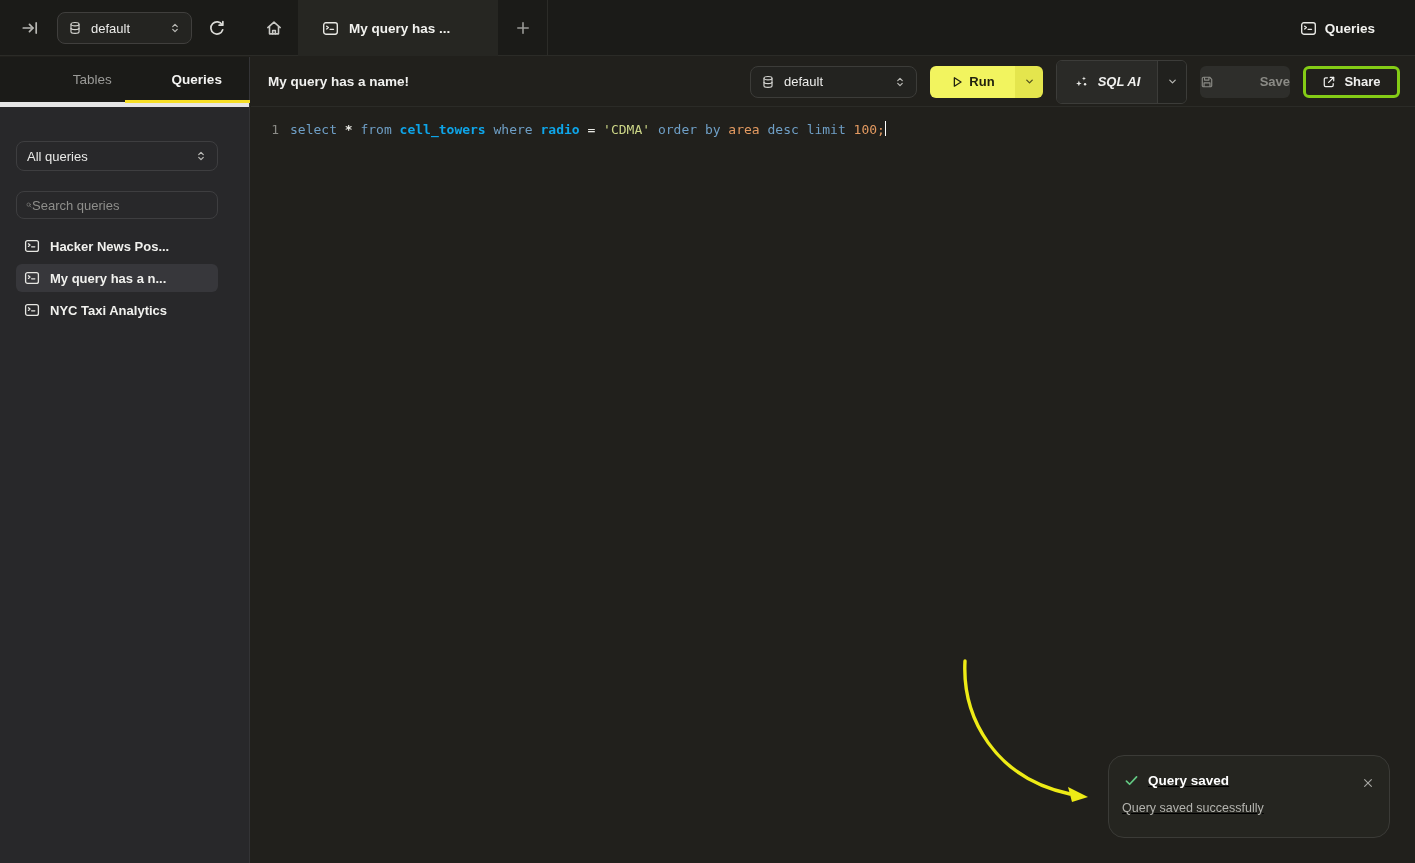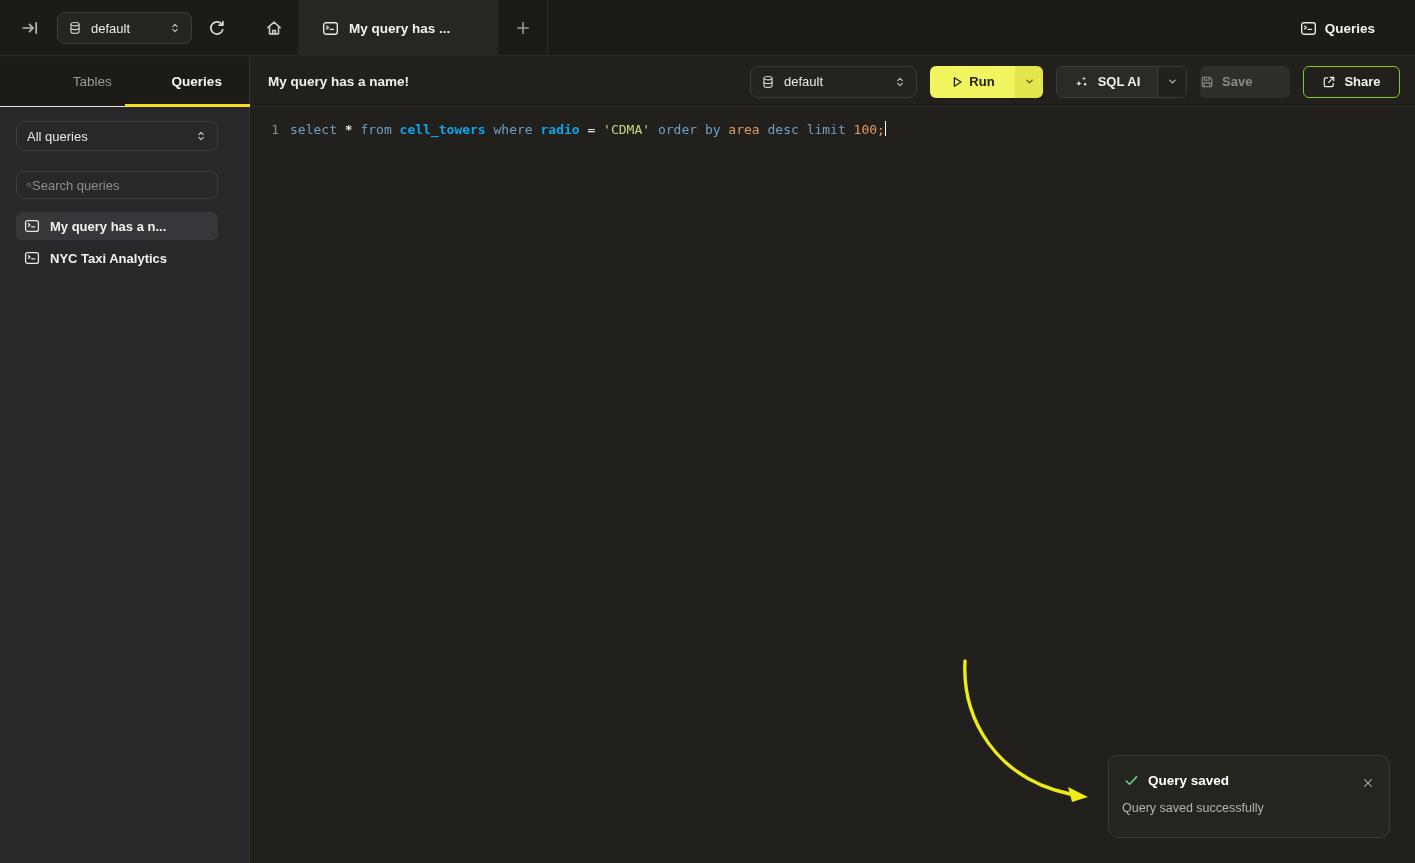--- a/index.html
+++ b/index.html
@@ -30,28 +30,28 @@
   .tab-add { width:50px; height:56px; display:flex; align-items:center;
     justify-content:center; border-right:1px solid #2c2c28; cursor:pointer; }
   .tab-spacer { flex:1; }
   .queries-indicator { display:flex; align-items:center; gap:8px; margin-right:40px;
     color:#f2f2ef; font-size:13.5px; font-weight:600; }
 
   
   .sidebar { position:absolute; left:0; top:57px; width:250px; height:806px;
     background:#28282a; border-right:1px solid #343436; }
   .side-tabs { position:relative; height:50px; background:#1b1b18;
-    border-bottom:1px solid #e5e5e5; display:flex;padding-left:40px; }
+    border-bottom:5px solid #e5e5e5; display:flex;padding-left:40px; }
   .side-tab { width:125px; display:flex; align-items:center; justify-content:center;
     font-size:13.5px; cursor:pointer; }
   .side-tab.inactive { color:#9b9b98; font-weight:500; }
   .side-tab.active { color:#f4f4f2; font-weight:600; }
   .side-tab-underline { position:absolute; left:125px; bottom:-1px; width:125px;
     height:3px; background:#f6de27; }
-  .side-content { padding:14px 31px 0 16px; }
+  .side-content { padding:14px 31px 0 16px;margin-top:20px; }
   .filter-select { height:30px; border:1px solid #3e3e40; border-radius:8px;
     display:flex; align-items:center; padding:0 10px; color:#e9e9e7;
     font-size:13px; cursor:pointer; }
   .filter-select .grow { flex:1; }
   .new-query { margin-top:31px; height:28px; border-radius:6px; overflow:hidden;
     display:flex; cursor:pointer; }
   .new-query-main { flex:1; background:#f2f45f; display:flex; align-items:center;
     justify-content:center; gap:9px; color:#27270f; font-size:13px; font-weight:500; }
   .new-query-chevron { width:26px; background:#e4e54d; display:flex;
     align-items:center; justify-content:center; border-left:1px solid rgba(0,0,0,0.14); }
@@ -74,30 +74,30 @@
   .controls { margin-left:auto; margin-right:15px; display:flex; align-items:center; gap:13px; }
   .ctl-db { width:167px; height:32px; background:#232320; border:1px solid #3c3c39;
     border-radius:8px; display:flex; align-items:center; gap:9px; padding:0 10px;
     color:#ececea; font-size:13px; font-weight:500; cursor:pointer; }
   .ctl-db .grow { flex:1; }
   .run-btn { height:32px; border-radius:6px; overflow:hidden; display:flex; cursor:pointer; }
   .run-main { width:85px; background:#f2f45f; display:flex; align-items:center;
     justify-content:center; gap:5px; color:#22220f; font-size:13px; font-weight:600; }
   .run-chevron { width:28px; background:#e4e54d; display:flex; align-items:center;
     justify-content:center; }
-  .sqlai-btn { height:32px; border:1px solid #3c3c39; border-radius:6px; overflow:hidden;
-    display:flex; cursor:pointer; }
+  .sqlai-btn { height:44px; border:1px solid #3c3c39; border-radius:6px; overflow:hidden;
+    display:flex; cursor:pointer;font-style:italic; }
   .sqlai-main { width:100px; background:#2a2a27; display:flex; align-items:center;
     justify-content:center; gap:9px; color:#f0f0ee; font-size:13px; font-weight:600; }
   .sqlai-chevron { width:29px; background:#21211e; border-left:1px solid #3c3c39;
     display:flex; align-items:center; justify-content:center; }
   .save-btn { width:90px; height:32px; background:#2e2e2b; border:none; border-radius:6px;
-    display:flex; align-items:center; justify-content:flex-start; gap:8px; color:#8b8b86;
+    display:flex; align-items:center; justify-content:space-between; gap:8px; color:#8b8b86;
     font-size:13px; font-weight:600; cursor:default; }
-  .share-btn { width:97px; height:32px; background:transparent; border:1px solid #84cc16;
+  .share-btn { width:97px; height:32px; background:transparent; border:3px solid #84cc16;
     border-radius:6px; display:flex; align-items:center; justify-content:center; gap:8px;
     color:#f0f0ee; font-size:13px; font-weight:600; cursor:pointer; }
 
   
   .editor { position:relative; padding-top:13px; font-family:"DejaVu Sans Mono", monospace;
     font-size:13px; line-height:20px; cursor:text; }
   .code-row { display:flex; white-space:pre; }
   .gutter { width:28px; text-align:right; color:#8b8b86; }
   .code { margin-left:11px; color:#e9e9e4; }
   .tok-keyword { color:#6f9fc6; }
@@ -105,22 +105,22 @@
   .tok-star { color:#eaeae5; font-weight:bold; }
   .tok-op { color:#eaeae5; }
   .tok-string { color:#ccd687; }
   .tok-number { color:#e39a61; }
   .tok-plain { color:#e9e9e4; }
   .cursor { display:inline-block; width:1.5px; height:15px; background:#ffffff;
     vertical-align:-2px; }
 
   
   .toast { position:absolute; left:1108px; top:755px; width:282px; height:83px;
-    background:#252520; border:1px solid #3b3b37; border-radius:10px;
-    padding:17px 14px 15px 13px; }
+    background:#252520; border:1px solid #3b3b37; border-radius:16px;
+    padding:17px 14px 15px 13px;text-decoration:underline; }
   .toast-head { display:flex; align-items:center; gap:9px; padding-left:2px; }
   .toast-title { color:#ffffff; font-size:13.5px; font-weight:700; }
   .toast-close { position:absolute; right:12px; top:18px; width:18px; height:18px; }
   .toast-msg { margin-top:13px; color:#b4b4af; font-size:12.5px; }
 
   
   .arrow-overlay { position:absolute; left:940px; top:648px; width:170px; height:170px;
     pointer-events:none; }
 
   svg.ic { display:block; }
@@ -217,20 +217,28 @@
 
       <div class="search-box">
         <svg class="ic" width="14" height="14" viewBox="0 0 16 16" fill="none" stroke="#8e8e8b" stroke-width="1.5" stroke-linecap="round">
           <circle cx="7" cy="7" r="4.4"></circle>
             <path d="M10.4 10.4 13.6 13.6"></path>
         </svg>
         <input type="text" placeholder="Search queries" style="">
       </div>
 
       <div class="query-list">
+        <div class="query-item">
+          <svg class="ic" width="16" height="16" viewBox="0 0 16 16" fill="none" stroke="#e6e6e2" stroke-width="1.3" stroke-linecap="round" stroke-linejoin="round">
+            <rect x="1.6" y="2.6" width="12.8" height="10.8" rx="2"></rect>
+            <path d="M4.4 5.8 6 7.1 4.4 8.4"></path>
+              <path d="M7.6 8.8h3.2"></path>
+          </svg>
+          <span>Hacker News Pos...</span>
+        </div>
         <div class="query-item selected">
           <svg class="ic" width="16" height="16" viewBox="0 0 16 16" fill="none" stroke="#e6e6e2" stroke-width="1.3" stroke-linecap="round" stroke-linejoin="round">
             <rect x="1.6" y="2.6" width="12.8" height="10.8" rx="2"></rect>
             <path d="M4.4 5.8 6 7.1 4.4 8.4"></path>
               <path d="M7.6 8.8h3.2"></path>
           </svg>
           <span>My query has a n...</span>
         </div>
         <div class="query-item">
           <svg class="ic" width="16" height="16" viewBox="0 0 16 16" fill="none" stroke="#e6e6e2" stroke-width="1.3" stroke-linecap="round" stroke-linejoin="round">

